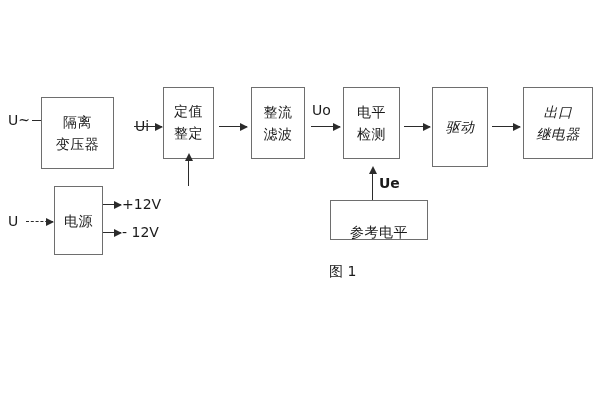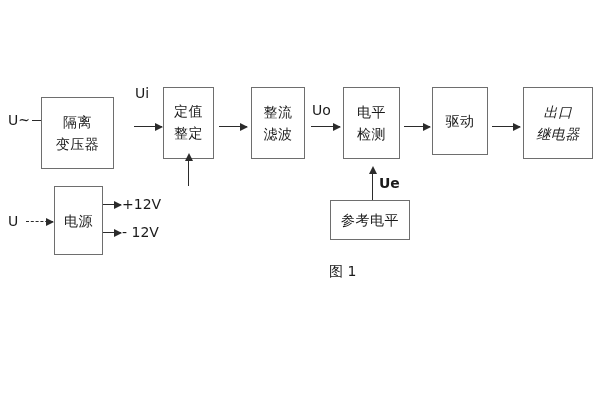--- a/index.html
+++ b/index.html
@@ -95,21 +95,21 @@
 <div id="canvas">
 
   <div class="lbl" style="left:8px; top:113px;">U~</div>
   <div class="harrow" style="left:32px; top:120px; width:24px;"></div>
 
   <div class="blk" style="left:41px; top:87px; width:73px; height:72px;margin-top:10px;">
     <span class="ln">隔离</span>
     <span class="ln">变压器</span>
   </div>
 
-  <div class="lbl" style="left:135px; top:86px;">Ui</div>
+  <div class="lbl" style="left:135px; top:119px;">Ui</div>
   <div class="harrow" style="left:134px; top:126px; width:28px;"></div>
 
   <div class="blk" style="left:163px; top:87px; width:51px; height:72px;font-family:Liberation Mono, monospace;">
     <span class="ln">定值</span>
     <span class="ln">整定</span>
   </div>
 
   <div class="harrow" style="left:219px; top:126px; width:28px;"></div>
 
   <div class="blk" style="left:251px; top:87px; width:54px; height:72px;">
@@ -120,21 +120,21 @@
   <div class="lbl" style="left:312px; top:103px;">Uo</div>
   <div class="harrow" style="left:311px; top:126px; width:29px;"></div>
 
   <div class="blk" style="left:343px; top:87px; width:57px; height:72px;">
     <span class="ln">电平</span>
     <span class="ln">检测</span>
   </div>
 
   <div class="harrow" style="left:404px; top:126px; width:26px;"></div>
 
-  <div class="blk one-line" style="left:432px; top:87px; width:56px; height:68px;">
+  <div class="blk one-line" style="left:432px; top:87px; width:56px; height:80px;font-style:italic;">
     <span class="ln">驱动</span>
   </div>
 
   <div class="harrow" style="left:492px; top:126px; width:28px;"></div>
 
   <div class="blk" style="left:523px; top:87px; width:70px; height:72px;font-style:italic;">
     <span class="ln">出口</span>
     <span class="ln">继电器</span>
   </div>
 
@@ -150,19 +150,19 @@
 
   <div class="harrow" style="left:103px; top:232px; width:18px;"></div>
   <div class="lbl" style="left:122px; top:225px;">- 12V</div>
 
 
   <div class="varrow" style="left:188px; top:161px; height:25px;"></div>
 
   <div class="varrow" style="left:372px; top:174px; height:26px;"></div>
   <div class="lbl" style="left:379px; top:176px;font-weight:bold;">Ue</div>
 
-  <div class="blk one-line" style="left:330px; top:200px; width:80px; height:40px;">
+  <div class="blk one-line" style="left:330px; top:200px; width:98px; height:40px;justify-content:flex-end;">
     <span class="ln">参考电平</span>
   </div>
 
   <div class="caption" style="left:297px; top:263px;margin-left:32px;">图 1</div>
 
 </div>
 
 </body></html>

